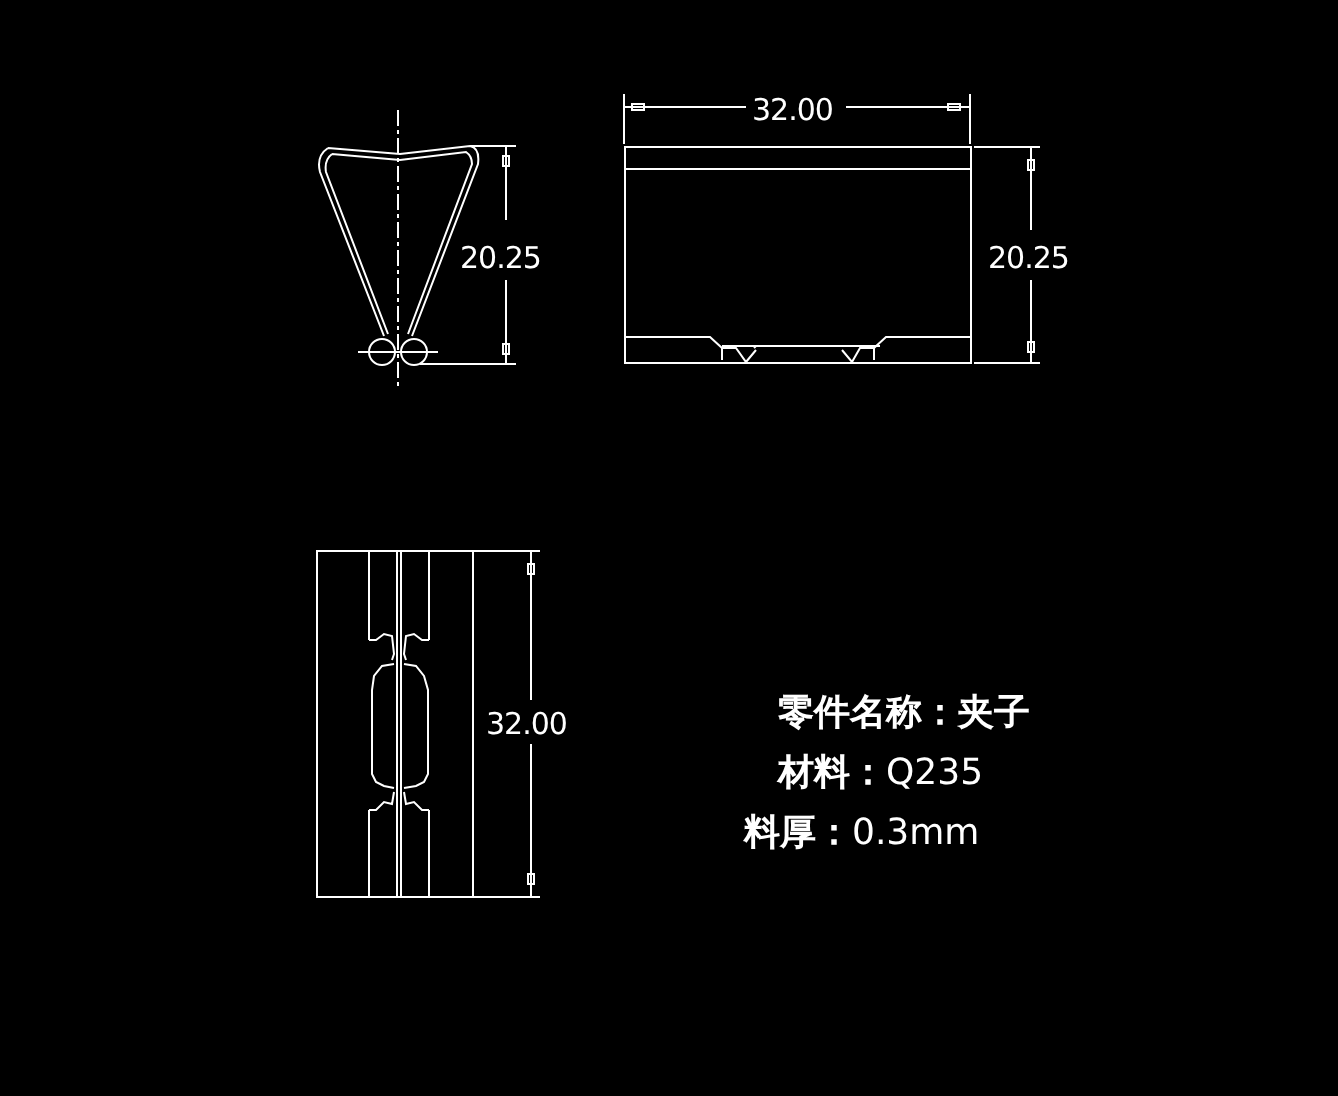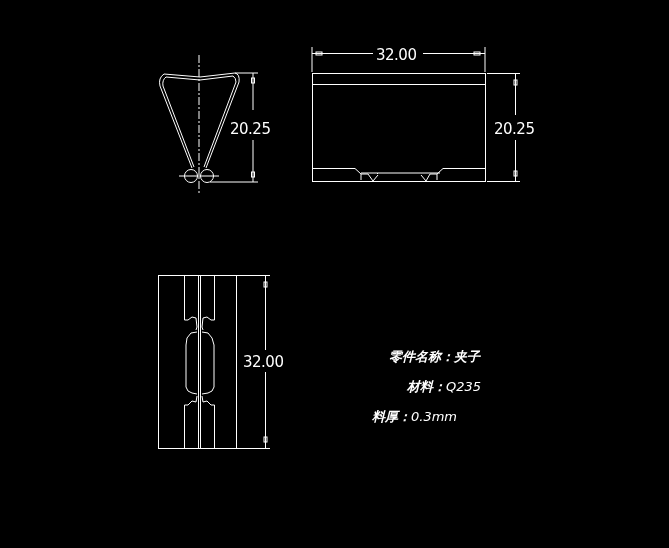--- a/index.html
+++ b/index.html
@@ -1,20 +1,20 @@
 <!DOCTYPE html>
 <html><head>
 <meta charset="utf-8">
 <style>
   html, body { margin:0; padding:0; background:#000; }
   body { width:669px; height:548px; position:relative; overflow:hidden; font-family:"DejaVu Sans Mono", monospace; }
   #canvas { position:absolute; left:0; top:0; width:669px; height:548px; }
   .ln { stroke:#fff; stroke-width:1; fill:none; }
   .dim-text { fill:#fff; font-family:"DejaVu Sans", sans-serif; font-size:15px; font-weight:normal; letter-spacing:-0.5px; }
-  .note { position:absolute; color:#fff; font-family:"DejaVu Sans", sans-serif; font-size:13px; white-space:nowrap; line-height:30px;font-style:italic; }
+  .note { position:absolute; color:#fff; font-family:"DejaVu Sans", sans-serif; font-size:18px; white-space:nowrap; line-height:30px; }
   .note .label { font-weight:bold; }
   .note .value { font-weight:normal; }
 </style>
 </head>
 <body>
 
 <svg id="canvas" viewBox="0 0 669 548" xmlns="http://www.w3.org/2000/svg">
   <rect x="0" y="0" width="669" height="548" fill="#000"></rect>
 
   <g>
@@ -88,18 +88,18 @@
     <line class="ln" x1="265.5" y1="372" x2="265.5" y2="448"></line>
     <rect x="264" y="282" width="3" height="5" class="ln"></rect>
     <rect x="264" y="437" width="3" height="5" class="ln"></rect>
     <text class="dim-text" x="243" y="367">32.00</text>
   </g>
 </svg>
 
 <div class="note" style="left:389px; top:342px;">
   <span class="label">零件名称：</span><span class="value" style="font-weight:bold">夹子</span>
 </div>
-<div class="note" style="left:389px; top:372px;margin-left:18px;">
+<div class="note" style="left:389px; top:372px;">
   <span class="label">材料：</span><span class="value">Q235</span>
 </div>
 <div class="note" style="left:372px; top:402px;">
   <span class="label">料厚：</span><span class="value">0.3mm</span>
 </div>
 
 </body></html>

